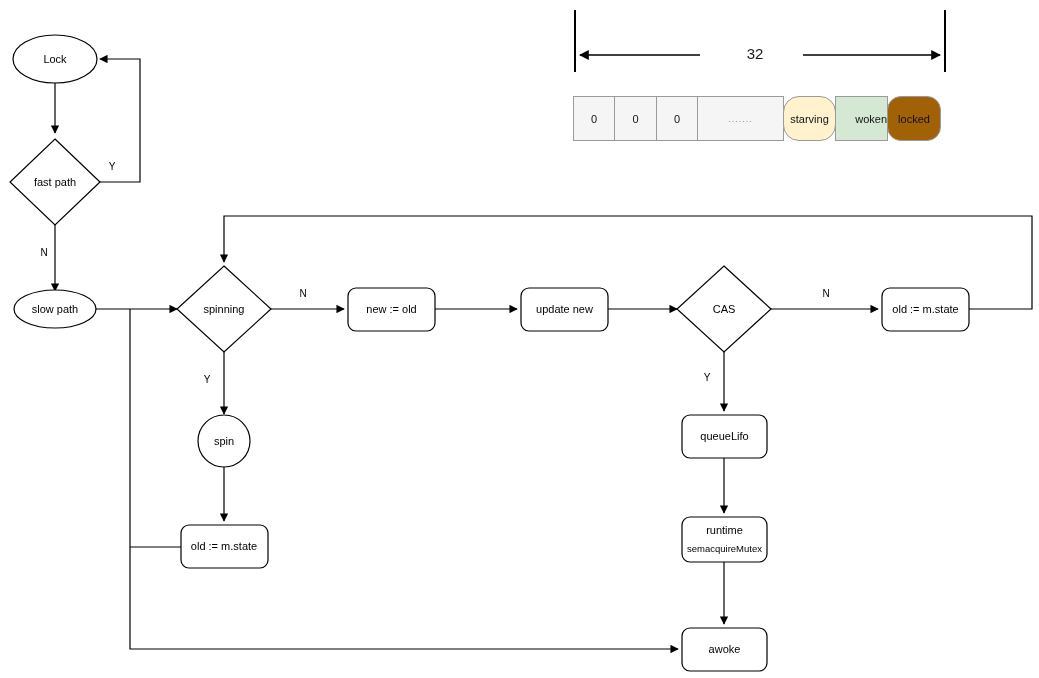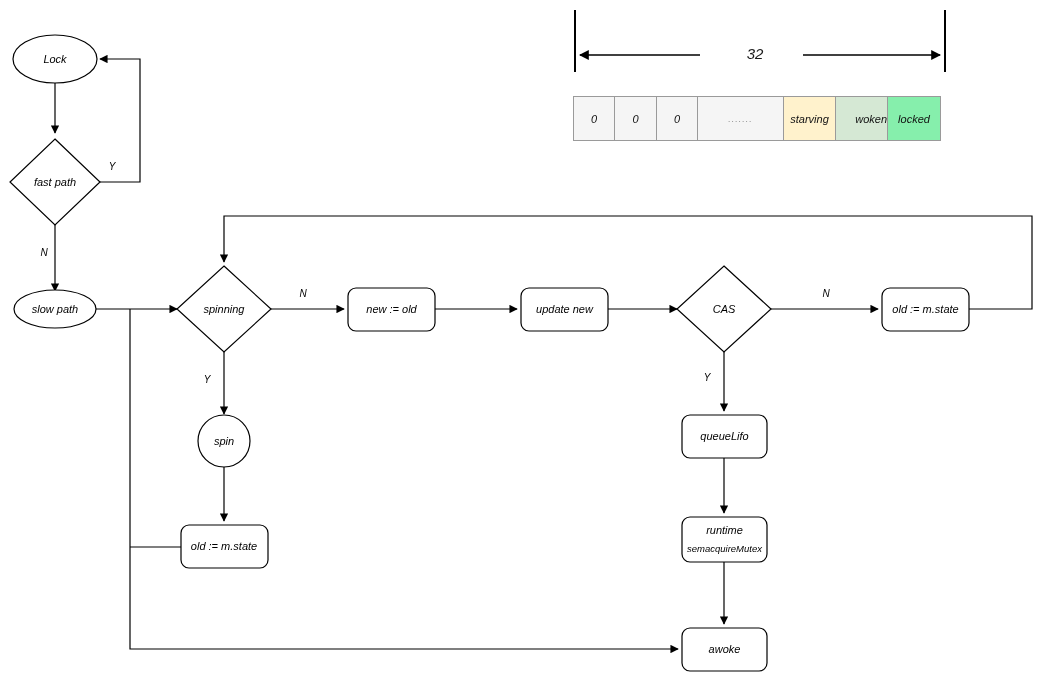--- a/index.html
+++ b/index.html
@@ -9,21 +9,20 @@
   }
   body {
     font-family: "Liberation Sans", sans-serif;
   }
   #canvas {
     position: relative;
     width: 1039px;
     height: 678px;
     background: #ffffff;
     overflow: hidden;
-    font-style: italic;
   }
   #flow-svg {
     position: absolute;
     left: 0;
     top: 0;
     width: 1039px;
     height: 678px;
   }
   .node-label {
     font-family: "Liberation Sans", sans-serif;
@@ -216,27 +215,27 @@
     </div>
     <div class="bf-cell" style="width: 43px; background: rgb(245, 245, 245);">
       <span>0</span>
     </div>
     <div class="bf-cell" style="width: 42px; background: rgb(245, 245, 245);">
       <span>0</span>
     </div>
     <div class="bf-cell bf-dots" style="width: 87px; background: rgb(245, 245, 245);">
       <span>.......</span>
     </div>
-    <div class="bf-cell" style="width: 53px; background: rgb(255, 242, 204);">
+    <div class="bf-cell" style="width: 53px; background: rgb(255, 242, 204); border-radius: 16px;">
       <span>starving</span>
     </div>
     <div class="bf-cell" style="width: 53px; background: rgb(213, 232, 212); justify-content: flex-end;">
       <span>woken</span>
     </div>
-    <div class="bf-cell" style="width: 54px; background: #86efac;">
+    <div class="bf-cell" style="width: 54px; background: #a16207; border-radius: 14px;">
       <span>locked</span>
     </div>
   </div>
 </div>
 
 <style>
   .bf-cell {
     box-sizing: border-box;
     height: 45px;
     border: 1px solid #9a9a9a;

